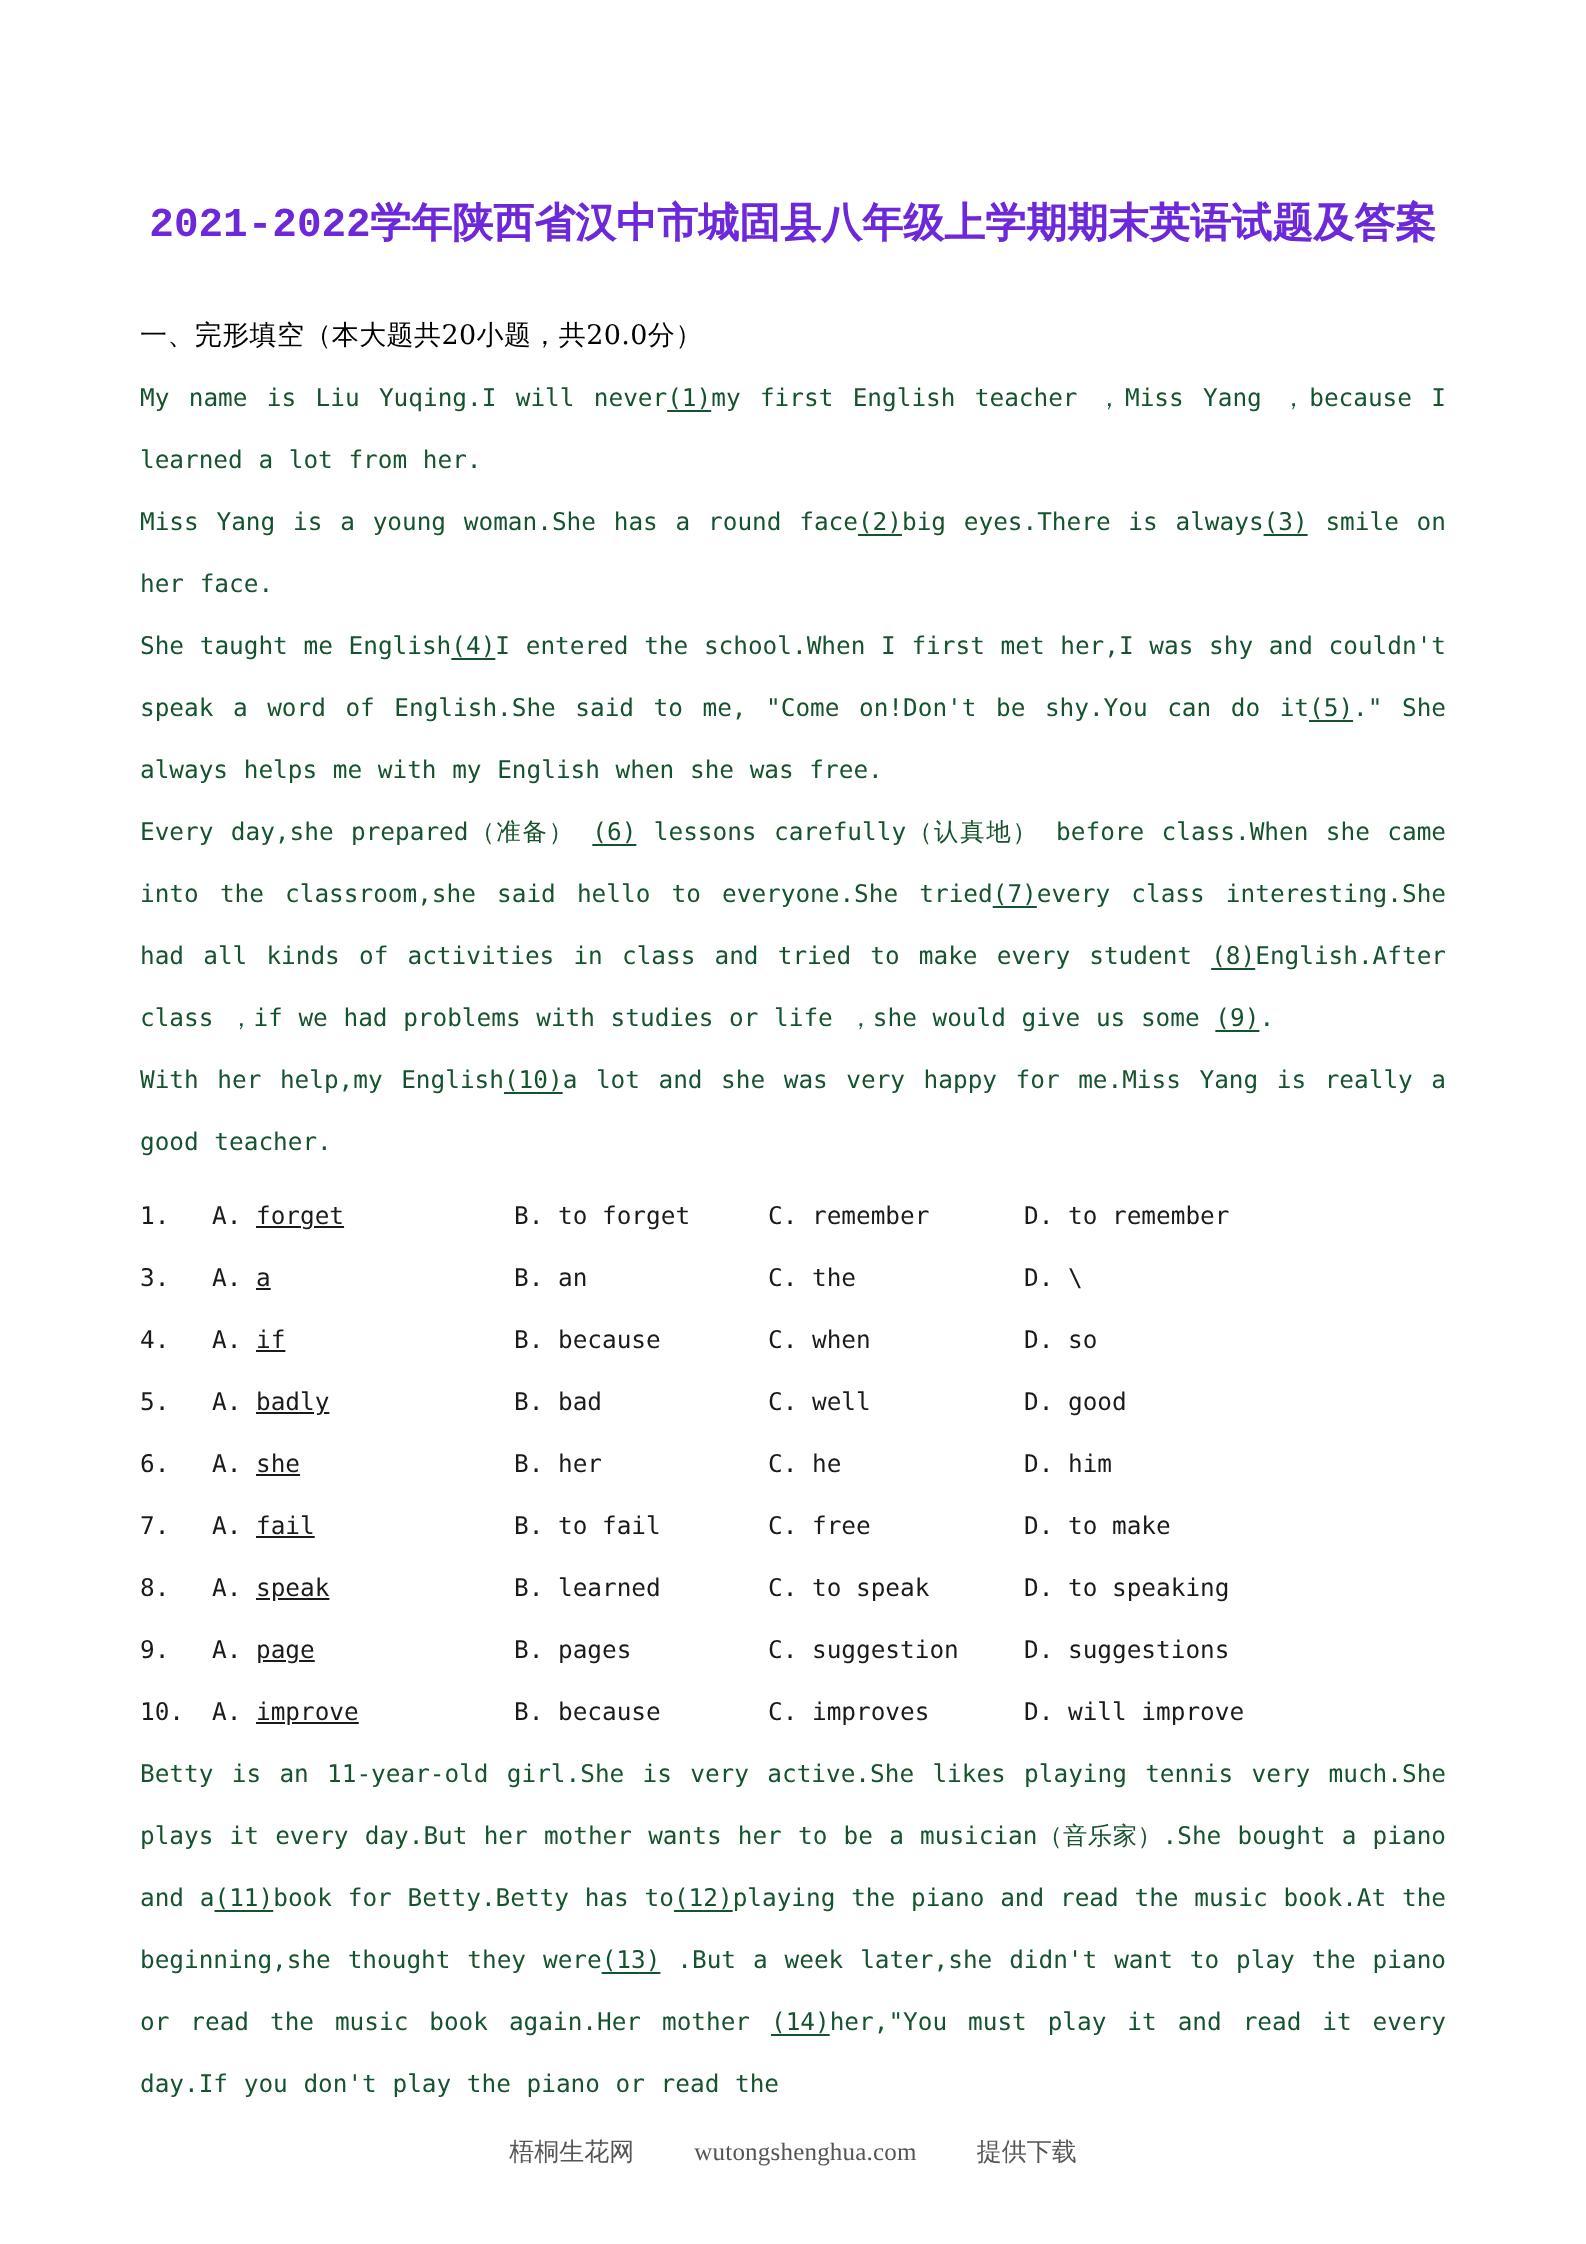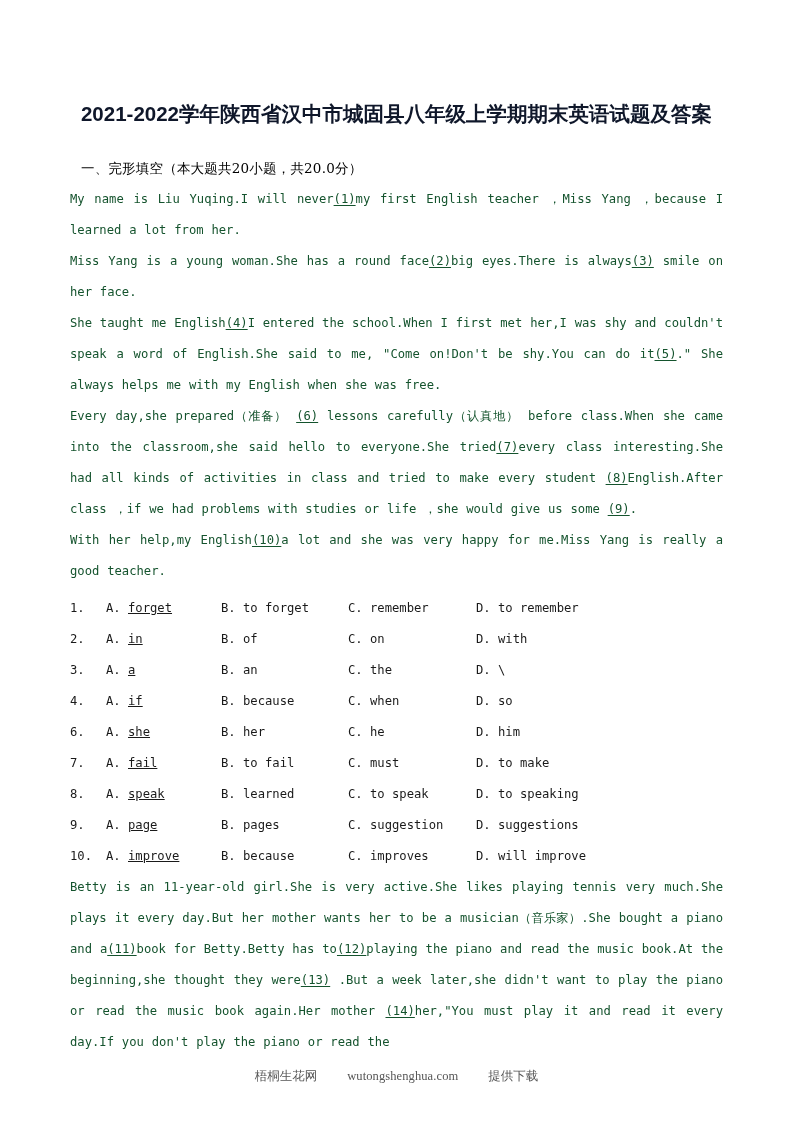--- a/index.html
+++ b/index.html
@@ -25,36 +25,36 @@
   }
   .content {
     position: absolute;
     left: 70px;
     top: 96px;
     width: 653px;
   }
 
   
   .doc-title {
-    font-family: Liberation Sans, sans-serif;
+    font-family: Liberation Mono, monospace;
     font-weight: bold;
     font-size: 20.5px;
     line-height: 35px;
     text-align: center;
     letter-spacing: 0px;
     margin: 0 0 24px 0;
-    color: #0f172a;
+    color: #6d28d9;
   }
 
   
   .section-head {
     font-family: "DejaVu Serif", "Liberation Serif", serif;
     font-size: 13.5px;
     line-height: 26px;
-    margin: 12px 0 3px 11px;
+    margin: 12px 0 3px 0;
     letter-spacing: 0.2px;
   }
 
   
   .para {
     font-family: "DejaVu Sans Mono", "Liberation Mono", monospace;
     font-size: 12.2px;
     line-height: 31px;
     margin: 0;
     text-align: justify;
@@ -86,21 +86,21 @@
   .opt-num {
     display: inline-block;
     width: 36px;
   }
   .opt-cell {
     display: inline-block;
     width: 125px;
     vertical-align: top;
   }
   .opt-cell.c1 { width: 115px; text-decoration: underline; }
-  .opt-cell.c2 { width: 127px; }
+  .opt-cell.c2 { width: 127px; margin-left: 36px; }
   .opt-cell.c3 { width: 128px; }
   .opt-letter { display: inline-block; width: 22px; }
 
   
   .footer {
     position: absolute;
     left: 0;
     top: 1068px;
     width: 793px;
     text-align: center;
@@ -135,33 +135,33 @@
 
     <p class="para"><span>Every day,she prepared（准备） <span class="blank">(6)</span> lessons carefully（认真地）  before class.When she came into the classroom,she said hello to everyone.She tried<span class="blank">(7)</span>every class interesting.She had all kinds of activities in class and tried to make every student <span class="blank">(8)</span>English.After class ，if we had problems with studies or life ，she would give us some <span class="blank">(9)</span>.</span></p>
 
     <p class="para"><span>With her help,my English<span class="blank">(10)</span>a lot and she was very happy for me.Miss Yang is really a good teacher.</span></p>
 
     <ul class="options">
       <li class="opt-row">
         <span class="opt-num">1.</span><span class="opt-cell c1"><span class="opt-letter">A.</span><span>forget</span></span><span class="opt-cell c2"><span class="opt-letter">B.</span><span>to forget</span></span><span class="opt-cell c3"><span class="opt-letter">C.</span><span>remember</span></span><span class="opt-cell"><span class="opt-letter">D.</span><span>to remember</span></span>
       </li>
       <li class="opt-row">
-        <span class="opt-num">2.</span><span class="opt-cell c1"><span class="opt-letter">A.</span><span>in</span></span><span class="opt-cell c2"><span class="opt-letter">B.</span><span>of</span></span><span class="opt-cell c3"><span class="opt-letter">C.</span><span>on</span></span><span class="opt-cell"><span class="opt-letter">D.</span><span>with</span></span>
-      </li>
-      <li class="opt-row">
         <span class="opt-num">3.</span><span class="opt-cell c1"><span class="opt-letter">A.</span><span>a</span></span><span class="opt-cell c2"><span class="opt-letter">B.</span><span>an</span></span><span class="opt-cell c3"><span class="opt-letter">C.</span><span>the</span></span><span class="opt-cell"><span class="opt-letter">D.</span><span>\</span></span>
       </li>
       <li class="opt-row">
         <span class="opt-num">4.</span><span class="opt-cell c1"><span class="opt-letter">A.</span><span>if</span></span><span class="opt-cell c2"><span class="opt-letter">B.</span><span>because</span></span><span class="opt-cell c3"><span class="opt-letter">C.</span><span>when</span></span><span class="opt-cell"><span class="opt-letter">D.</span><span>so</span></span>
       </li>
       <li class="opt-row">
+        <span class="opt-num">5.</span><span class="opt-cell c1"><span class="opt-letter">A.</span><span>badly</span></span><span class="opt-cell c2"><span class="opt-letter">B.</span><span>bad</span></span><span class="opt-cell c3"><span class="opt-letter">C.</span><span>well</span></span><span class="opt-cell"><span class="opt-letter">D.</span><span>good</span></span>
+      </li>
+      <li class="opt-row">
         <span class="opt-num">6.</span><span class="opt-cell c1"><span class="opt-letter">A.</span><span>she</span></span><span class="opt-cell c2"><span class="opt-letter">B.</span><span>her</span></span><span class="opt-cell c3"><span class="opt-letter">C.</span><span>he</span></span><span class="opt-cell"><span class="opt-letter">D.</span><span>him</span></span>
       </li>
       <li class="opt-row">
-        <span class="opt-num">7.</span><span class="opt-cell c1"><span class="opt-letter">A.</span><span>fail</span></span><span class="opt-cell c2"><span class="opt-letter">B.</span><span>to fail</span></span><span class="opt-cell c3"><span class="opt-letter">C.</span><span>must</span></span><span class="opt-cell"><span class="opt-letter">D.</span><span>to make</span></span>
+        <span class="opt-num">7.</span><span class="opt-cell c1"><span class="opt-letter">A.</span><span>fail</span></span><span class="opt-cell c2"><span class="opt-letter">B.</span><span>to fail</span></span><span class="opt-cell c3"><span class="opt-letter">C.</span><span>free</span></span><span class="opt-cell"><span class="opt-letter">D.</span><span>to make</span></span>
       </li>
       <li class="opt-row">
         <span class="opt-num">8.</span><span class="opt-cell c1"><span class="opt-letter">A.</span><span>speak</span></span><span class="opt-cell c2"><span class="opt-letter">B.</span><span>learned</span></span><span class="opt-cell c3"><span class="opt-letter">C.</span><span>to speak</span></span><span class="opt-cell"><span class="opt-letter">D.</span><span>to speaking</span></span>
       </li>
       <li class="opt-row">
         <span class="opt-num">9.</span><span class="opt-cell c1"><span class="opt-letter">A.</span><span>page</span></span><span class="opt-cell c2"><span class="opt-letter">B.</span><span>pages</span></span><span class="opt-cell c3"><span class="opt-letter">C.</span><span>suggestion</span></span><span class="opt-cell"><span class="opt-letter">D.</span><span>suggestions</span></span>
       </li>
       <li class="opt-row">
         <span class="opt-num">10.</span><span class="opt-cell c1"><span class="opt-letter">A.</span><span>improve</span></span><span class="opt-cell c2"><span class="opt-letter">B.</span><span>because</span></span><span class="opt-cell c3"><span class="opt-letter">C.</span><span>improves</span></span><span class="opt-cell"><span class="opt-letter">D.</span><span>will improve</span></span>
       </li>

